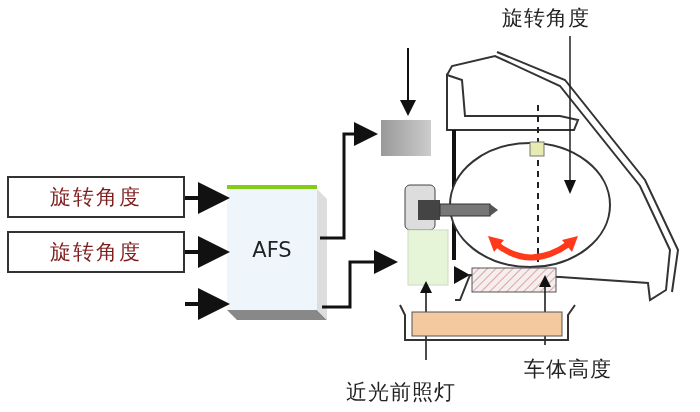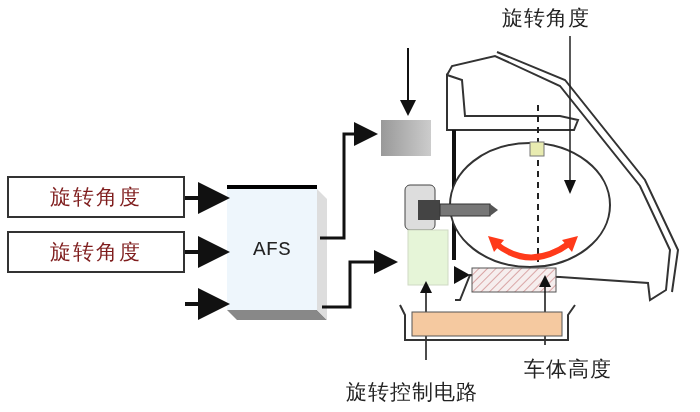--- a/index.html
+++ b/index.html
@@ -1,19 +1,19 @@
 <!DOCTYPE html>
 <html><head>
 <meta charset="utf-8">
 <style>
   html,body{margin:0;padding:0;background:#fff;}
   #stage{position:relative;width:700px;height:412px;overflow:hidden;background:#fff;font-family:"DejaVu Sans",sans-serif;}
   .lbl{position:absolute;color:#222;font-size:21px;white-space:nowrap;letter-spacing:1px;}
   .inbox{position:absolute;left:7px;width:178px;height:42px;border:2px solid #333;background:#fff;display:flex;align-items:center;justify-content:center;font-size:21px;color:#7f1d1d;letter-spacing:2px;box-sizing:border-box;}
-  #afs{position:absolute;left:227px;top:185px;width:90px;height:125px;background:#eef6fc;border-top:4px solid #000000;box-sizing:border-box;display:flex;flex-direction:column;align-items:center;justify-content:center;font-size:21px;color:#222;line-height:30px;font-family:Liberation Mono, monospace;}
+  #afs{position:absolute;left:227px;top:185px;width:90px;height:125px;background:#eef6fc;border-top:4px solid #84cc16;box-sizing:border-box;display:flex;flex-direction:column;align-items:center;justify-content:center;font-size:21px;color:#222;line-height:30px;}
   svg{position:absolute;left:0;top:0;}
 </style>
 </head>
 <body>
 
 <div id="stage">
 
   <div class="inbox" style="top:176px">
       <span>旋转角度</span>
     </div>
@@ -80,14 +80,14 @@
 
     <path d="M400,305 L405,315 L405,340 L568,340 L568,315 L575,305" fill="none" stroke="#333" stroke-width="2"></path>
     <rect x="412" y="312" width="150" height="24" fill="#f5c9a0" stroke="#555"></rect>
 
     <line x1="570" y1="36" x2="570" y2="190" stroke="#222" stroke-width="1.5"></line>
     <polygon points="564,180 576,180 570,194" fill="#111"></polygon>
   </svg>
 
   <div class="lbl" style="left:502px;top:4px">旋转角度</div>
   <div class="lbl" style="left:524px;top:355px">车体高度</div>
-  <div class="lbl" style="left:346px;top:378px">旋转控制电路</div>
+  <div class="lbl" style="left:346px;top:378px">近光前照灯</div>
 </div>
 
 </body></html>

